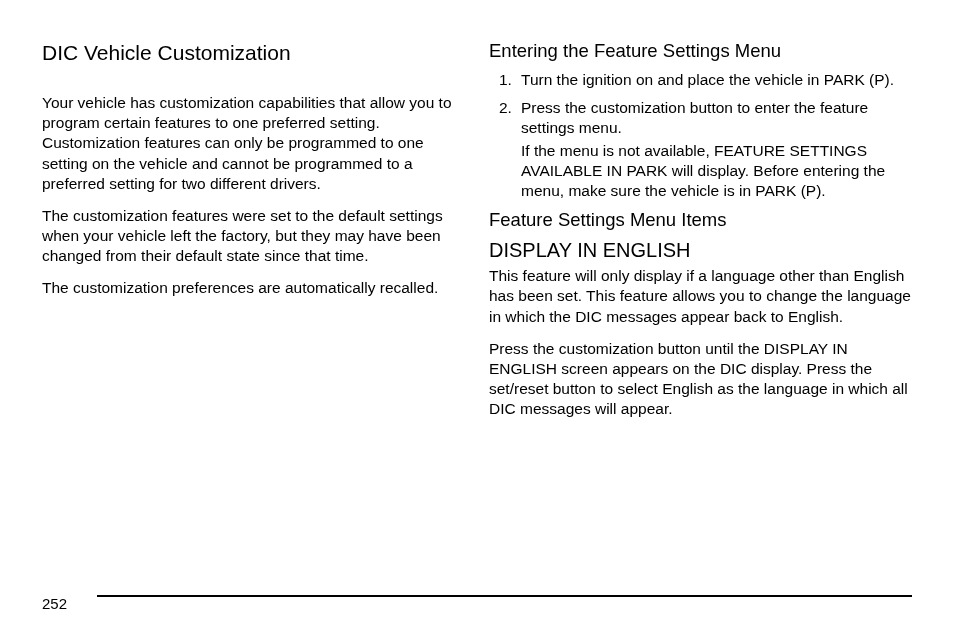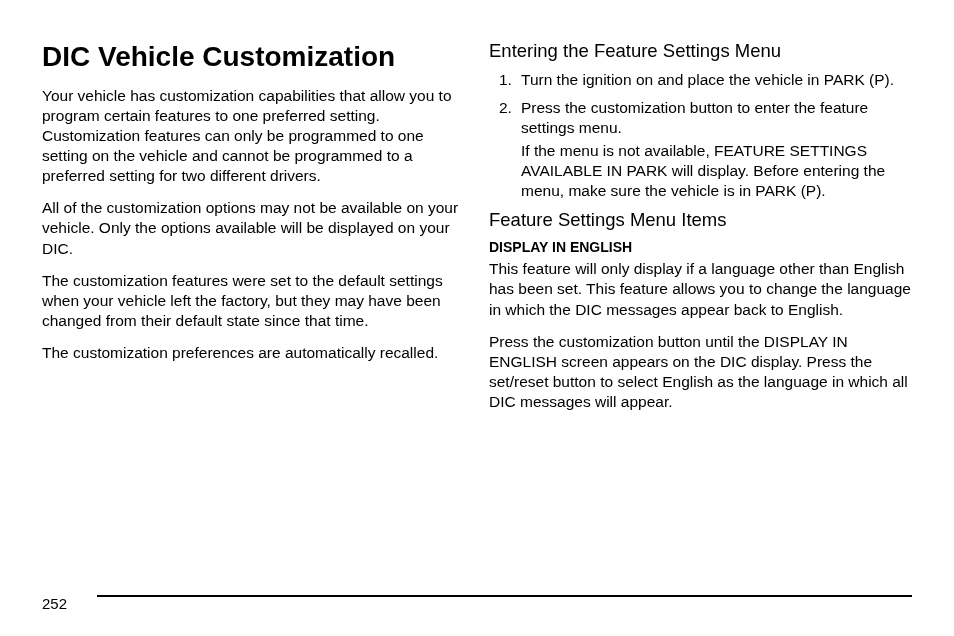--- a/index.html
+++ b/index.html
@@ -15,34 +15,34 @@
   .columns {
     display: flex;
     gap: 24px;
     height: 545px;
   }
   .col {
     flex: 1;
     min-width: 0;
   }
   h1 {
-    font-size: 28px;
-    font-weight: bold;
-    margin-bottom: 12px;
+    font-size: 21px;
+    font-weight: normal;
+    margin-bottom: 28px;
     line-height: 1.2;
   }
   h2 {
     font-size: 18.5px;
     font-weight: normal;
     margin-bottom: 8px;
     line-height: 1.2;
   }
   h3 {
-    font-size: 14px;
-    font-weight: bold;
+    font-size: 20px;
+    font-weight: normal;
     margin-bottom: 4px;
   }
   p {
     font-size: 15.5px;
     line-height: 1.3;
     margin-bottom: 12px;
   }
   ol {
     list-style: none;
     counter-reset: item;
@@ -83,21 +83,20 @@
   }
 </style>
 </head>
 <body>
 
 <div class="columns">
 
   <div class="col">
     <h1>DIC Vehicle Customization</h1>
     <p>Your vehicle has customization capabilities that allow you to program certain features to one preferred setting. Customization features can only be programmed to one setting on the vehicle and cannot be programmed to a preferred setting for two different drivers.</p>
-    <p>All of the customization options may not be available on your vehicle. Only the options available will be displayed on your DIC.</p>
     <p>The customization features were set to the default settings when your vehicle left the factory, but they may have been changed from their default state since that time.</p>
     <p>The customization preferences are automatically recalled.</p>
   </div>
 
   <div class="col">
     <h2>Entering the Feature Settings Menu</h2>
     <ol>
       <li>
         <span class="marker">1.</span>
         <span>Turn the ignition on and place the vehicle in PARK (P).</span>

